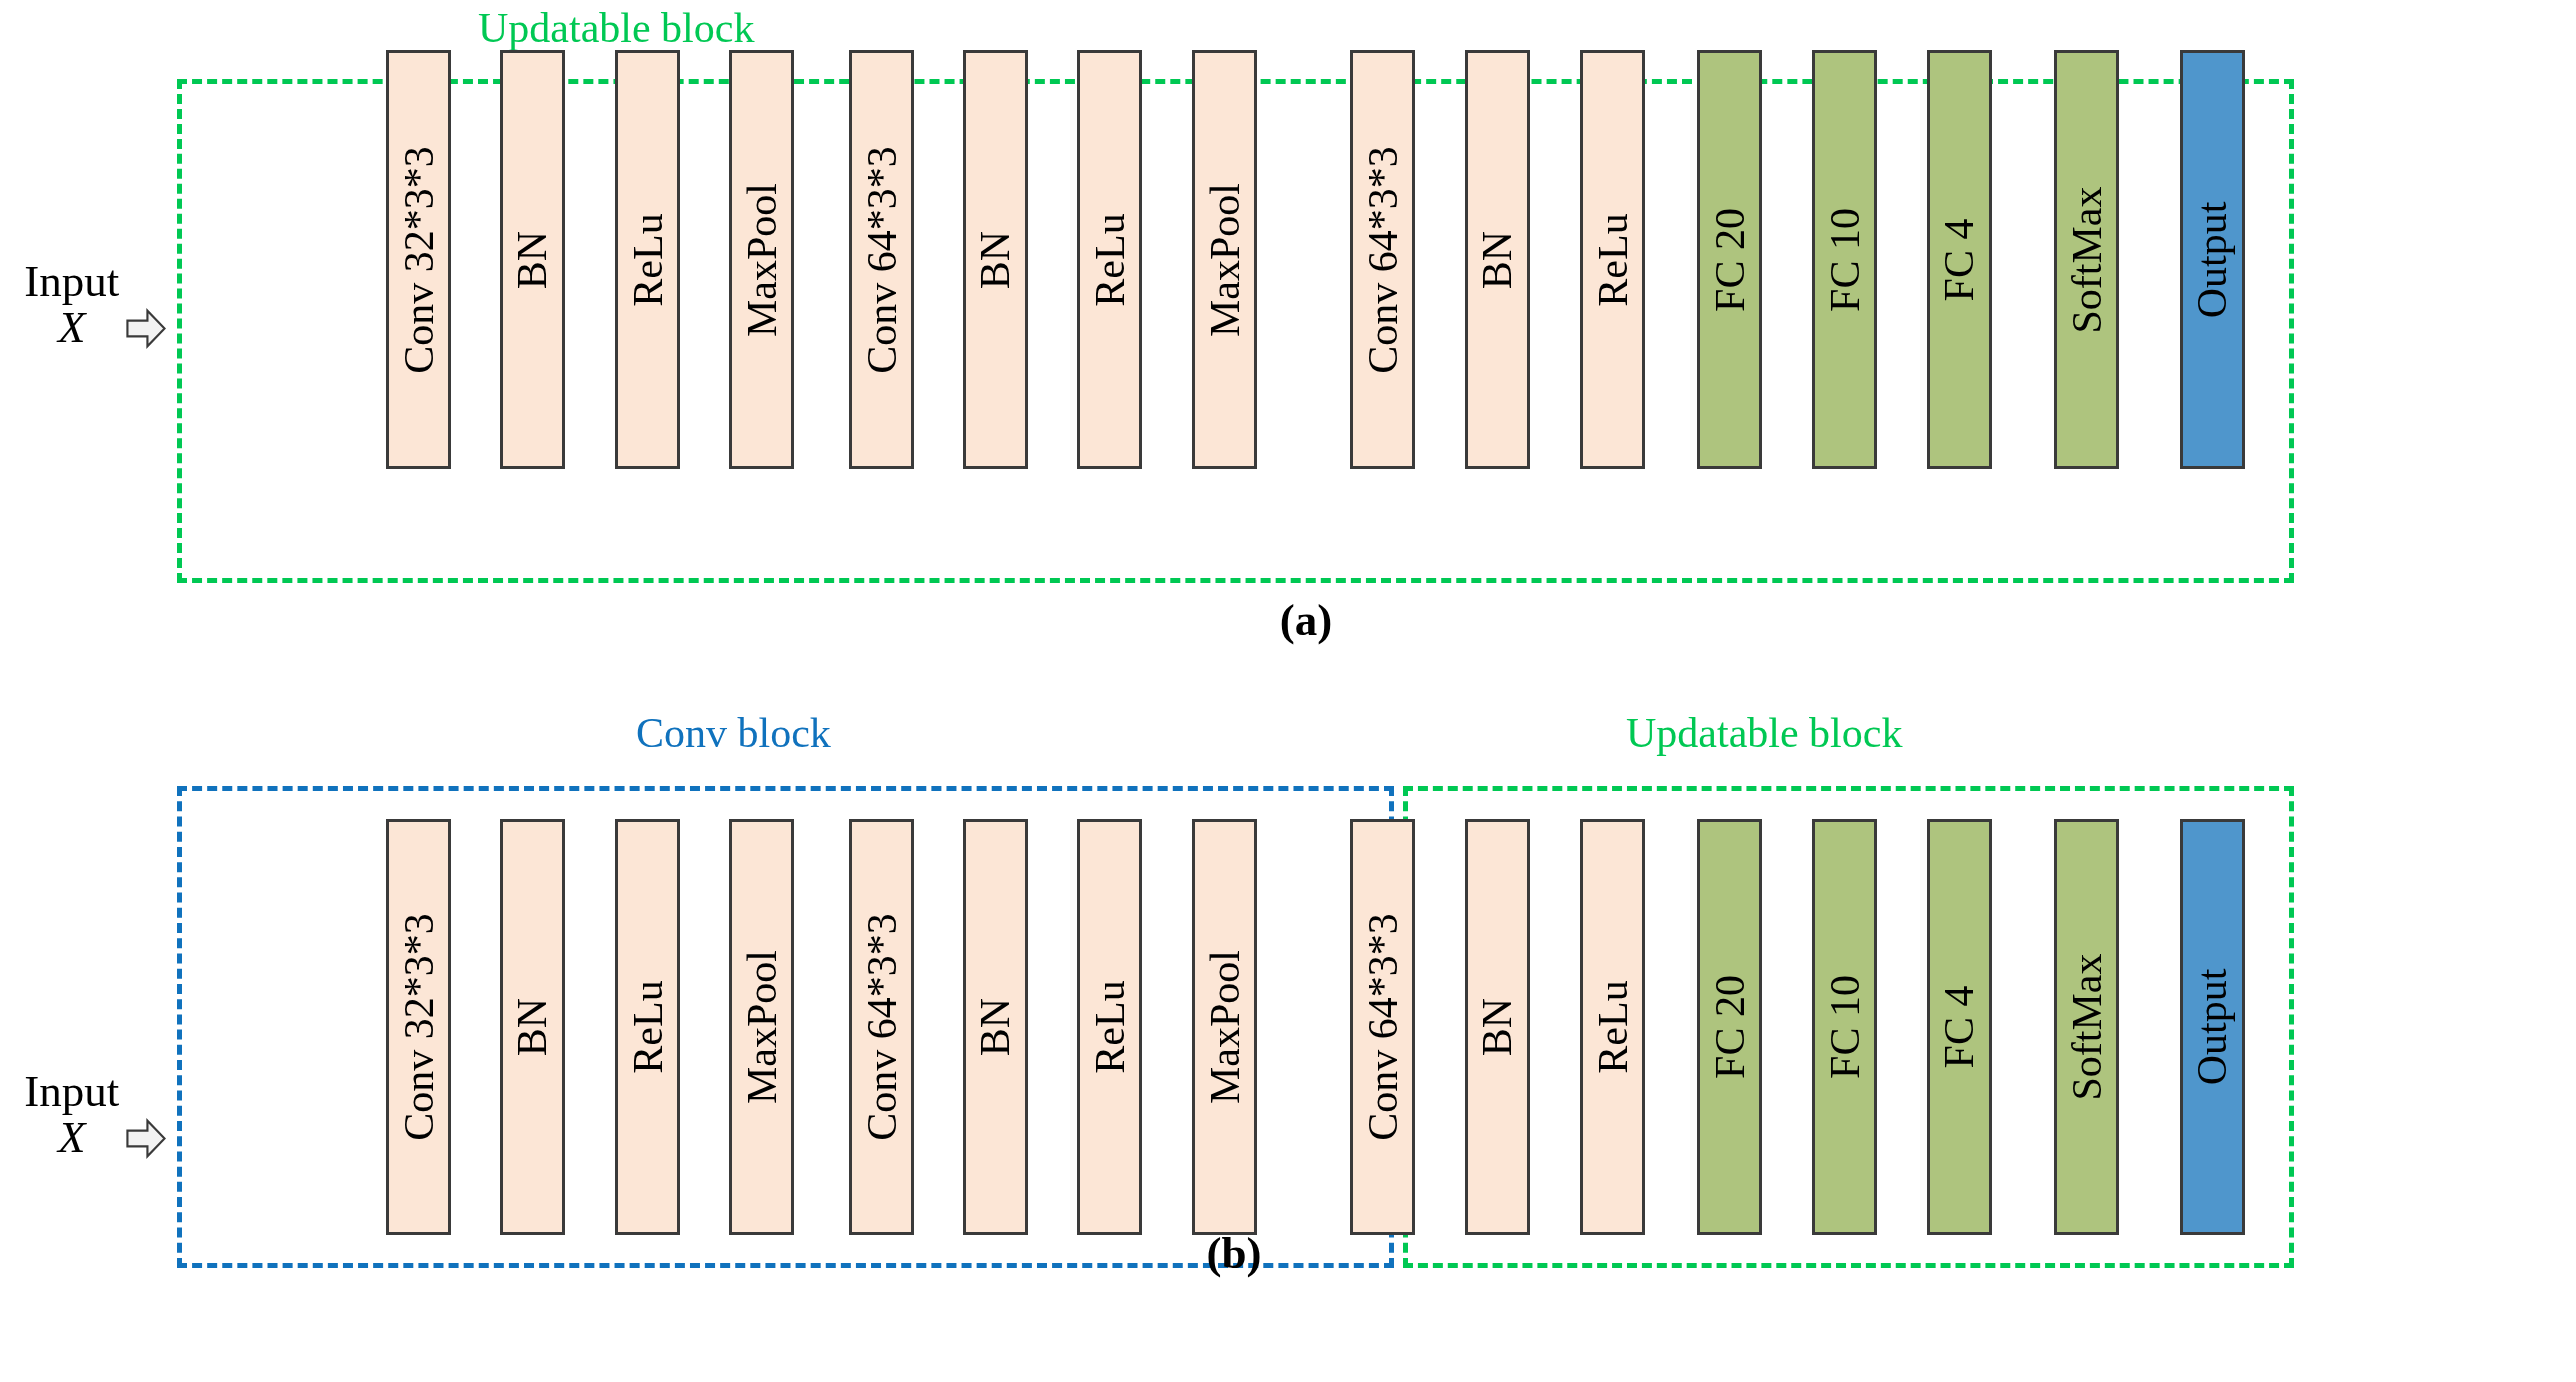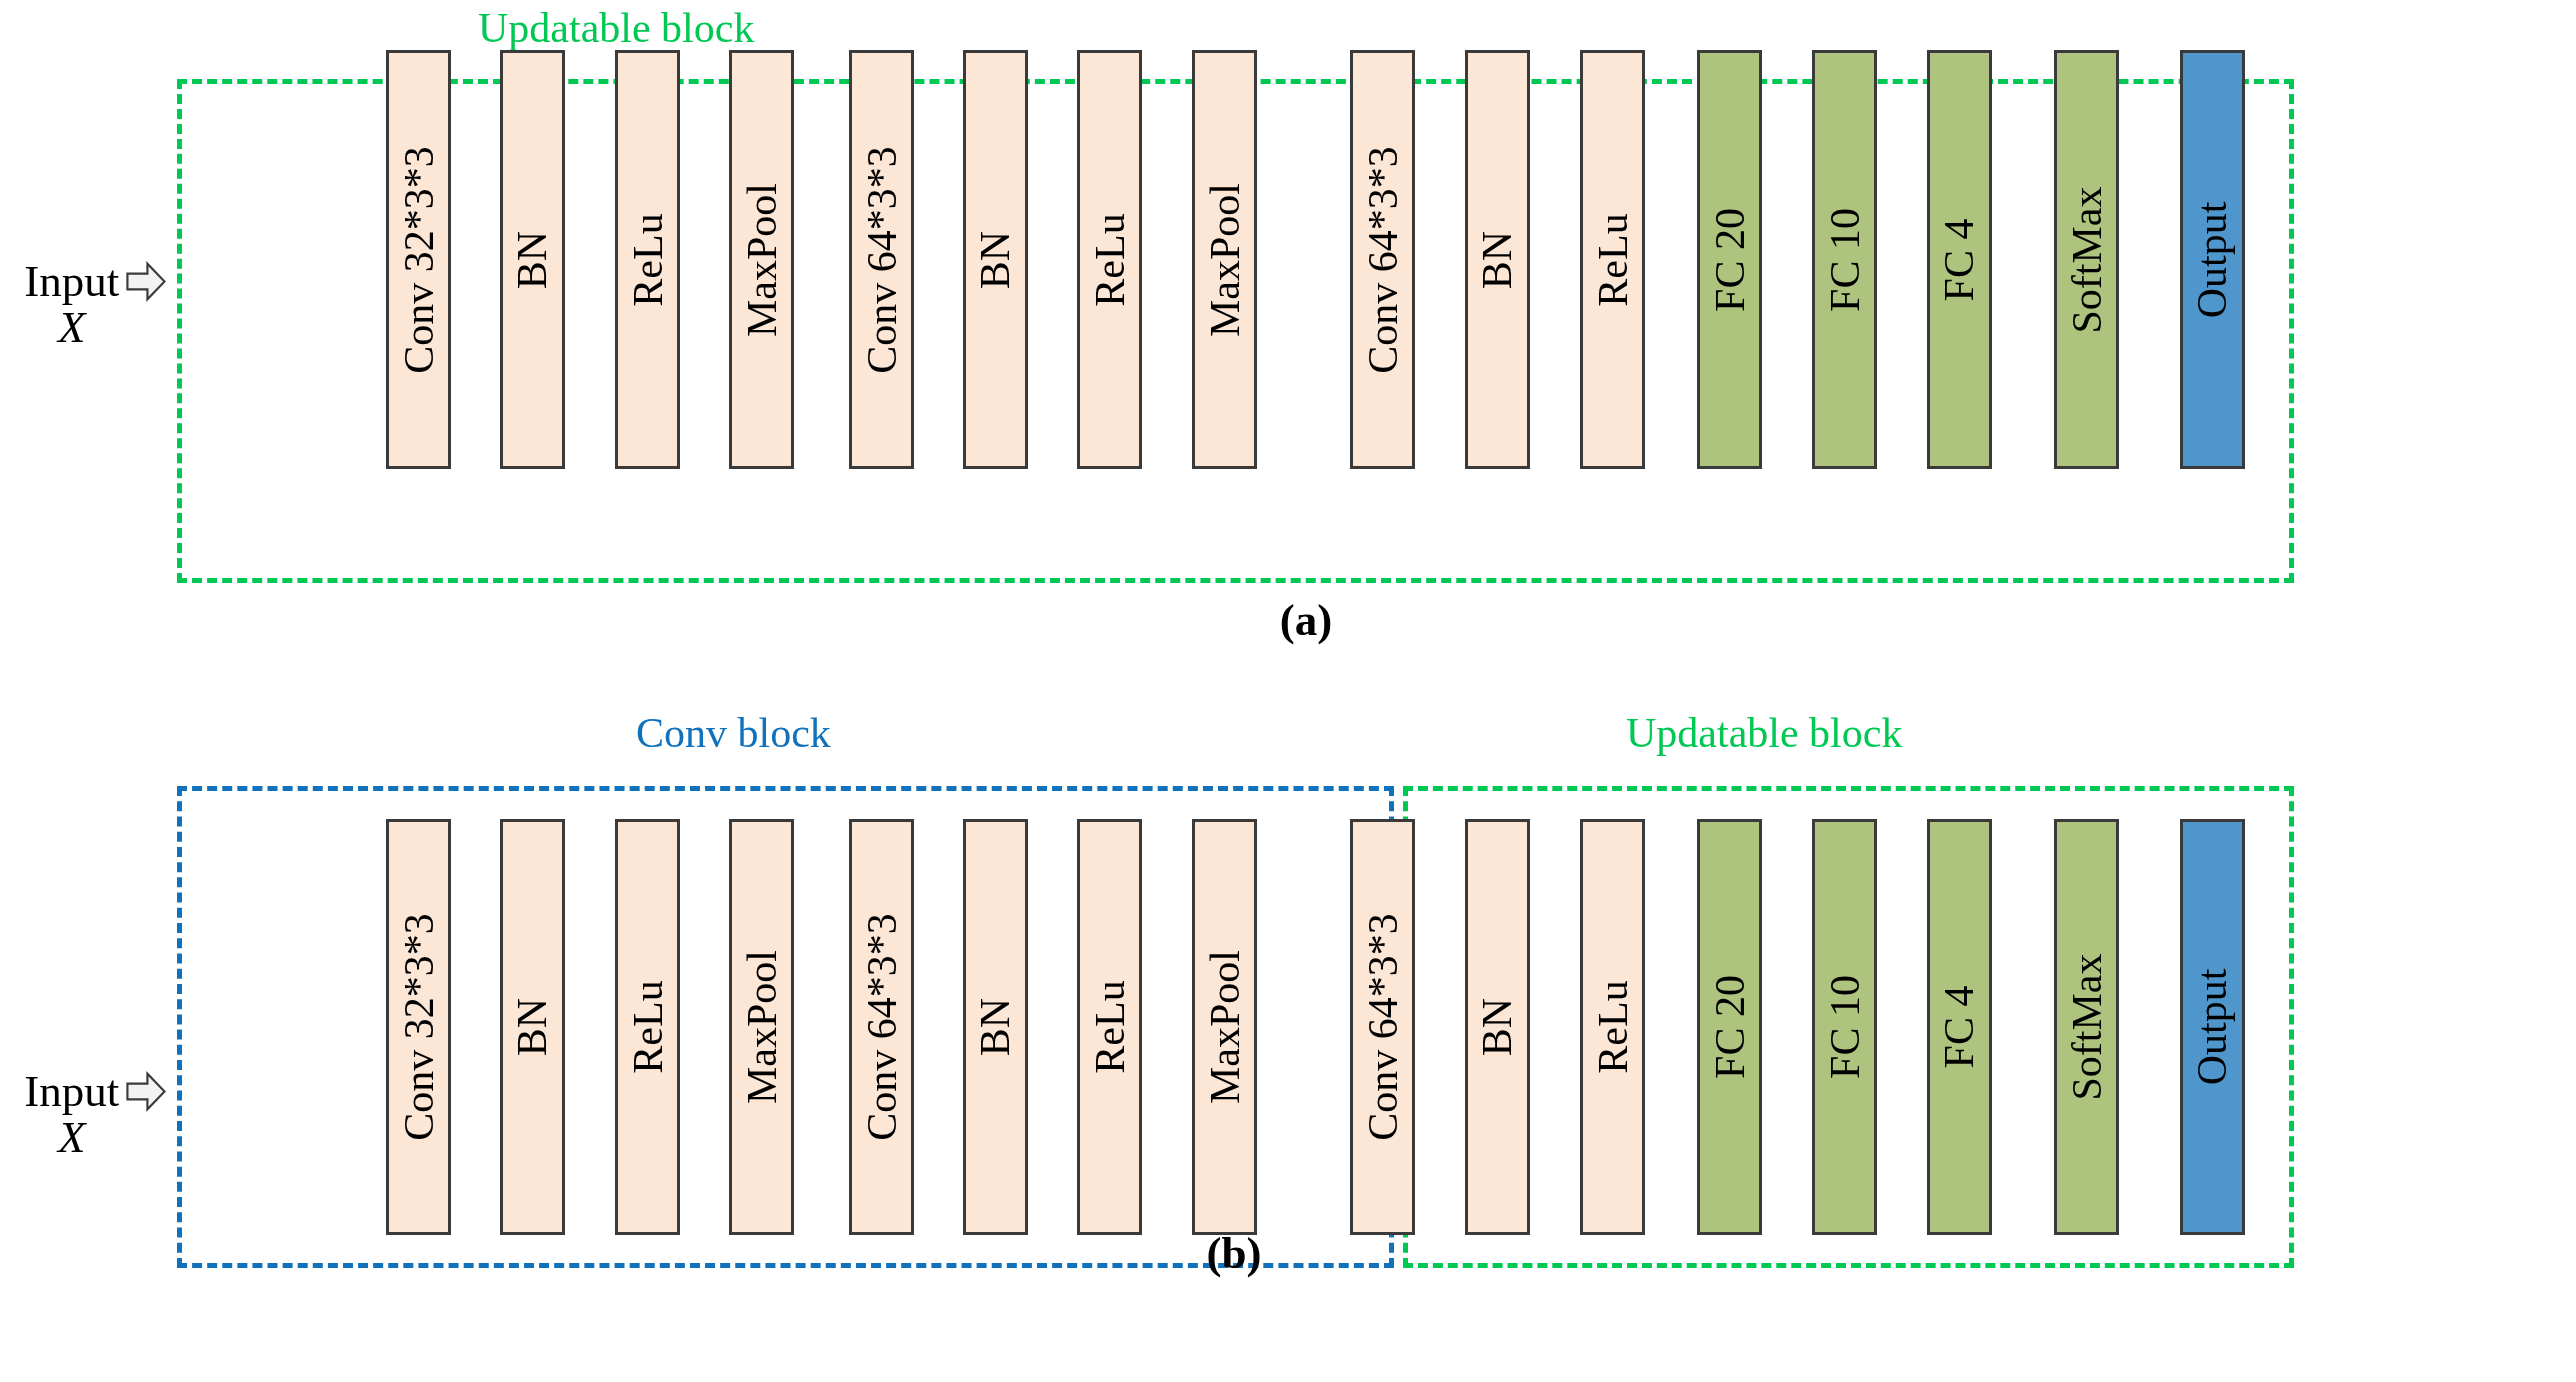--- a/index.html
+++ b/index.html
@@ -21,21 +21,21 @@
     width: 2576px;
     margin-left: 17px;
   }
   #panel-a { top: 0px;    height: 662px; }
   #panel-b { top: 662px;  height: 720px; }
 
   
   .input-group {
     position: absolute;
     display: flex;
-    align-items: flex-start;
+    align-items: flex-end;
   }
   .input-label {
     text-align: center;
     font-size: 45px;
     color: #000;
     line-height: 1.02;
     white-space: nowrap;
   }
   .input-label .ital {
     display: block;

